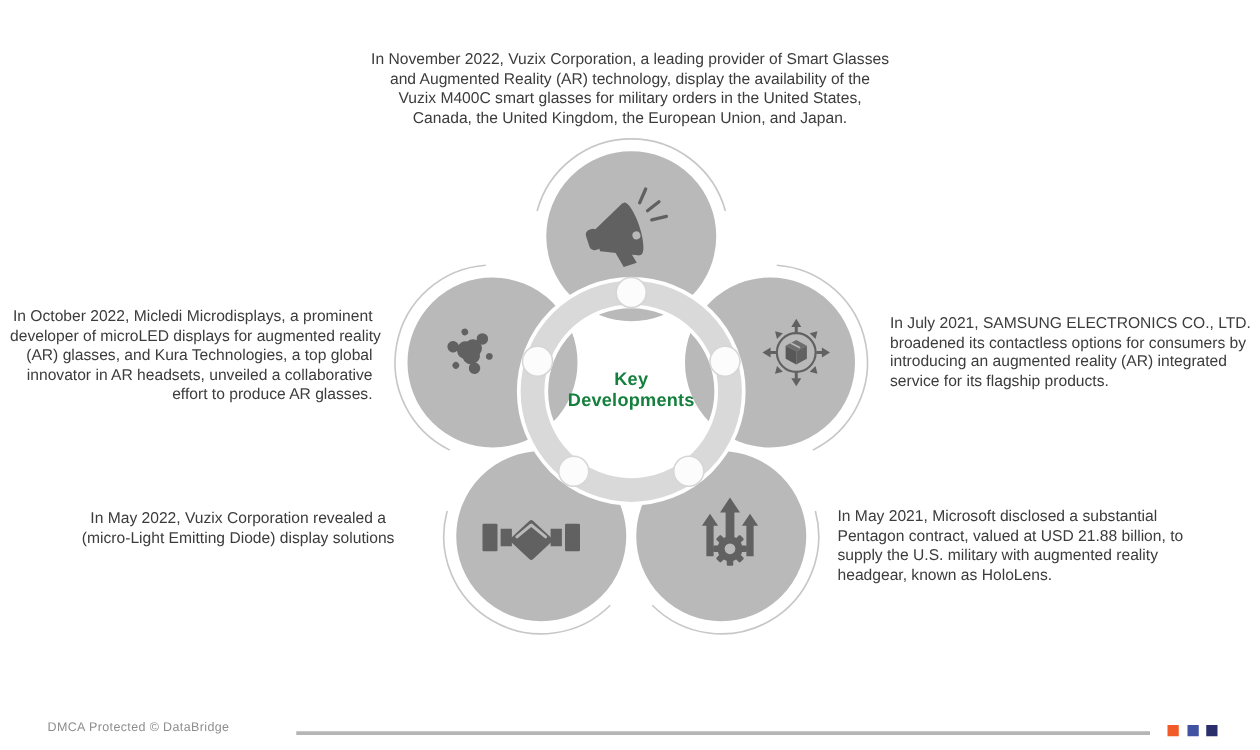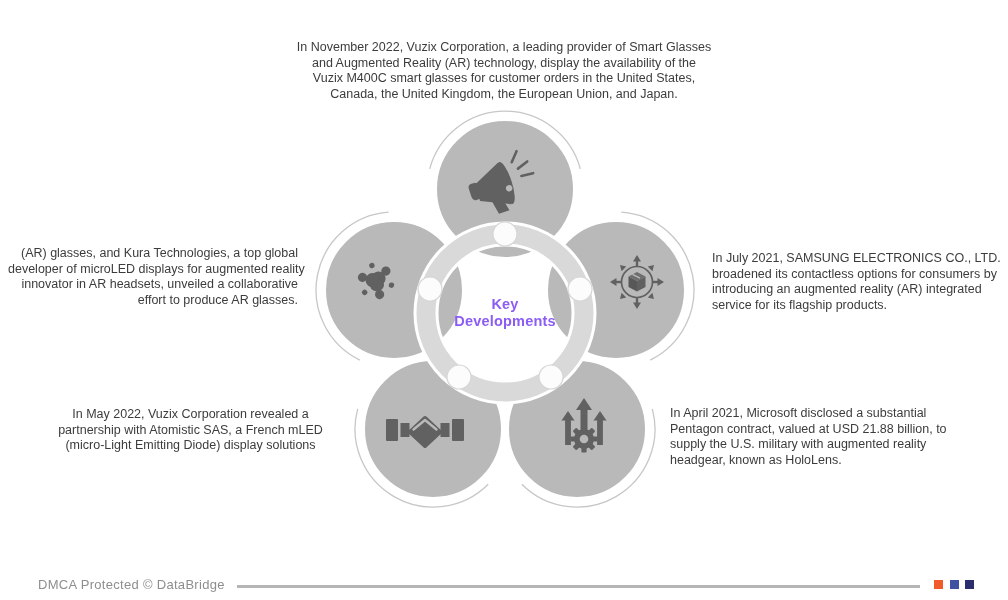--- a/index.html
+++ b/index.html
@@ -8,23 +8,23 @@
   .stage{position:relative;width:1008px;height:600px;background:#fff;}
   .diagram-svg{position:absolute;left:0;top:0;width:1008px;height:600px;}
   .note{position:absolute;font-size:12.5px;line-height:15.6px;color:#3c3c3c;}
   .note .ln{white-space:nowrap;}
   .note-top{left:0;top:40px;width:1008px;text-align:center;}
   .note-left{left:8px;top:246px;width:290px;text-align:right;}
   .note-right{left:712px;top:251px;width:300px;text-align:left;}
   .note-bl{left:38px;top:407px;width:305px;text-align:center;}
   .note-br{left:670px;top:406px;width:300px;text-align:left;}
   .center-label{position:absolute;left:405px;top:296px;width:200px;text-align:center;
-       color:#8b5cf6;font-weight:bold;}
+       color:#15803d;font-weight:bold;}
   .center-label .cl{font-size:14.5px;line-height:16.5px;letter-spacing:0.2px;}
-  .watermark{position:absolute;left:38px;top:577px;font-size:13px;color:#8e8e8e;
+  .watermark{position:absolute;left:38px;top:577px;font-size:10px;color:#8e8e8e;
        letter-spacing:0.3px;}
   .divider{position:absolute;left:237px;top:585px;width:683px;height:3px;background:#b5b5b5;}
   .sq{position:absolute;top:580px;width:9px;height:9px;}
   .sq1{left:934px;background:#f15a29;}
   .sq2{left:950px;background:#4053a3;}
   .sq3{left:965px;background:#2b2e6d;}
 </style>
 </head>
 <body>
 
@@ -148,46 +148,46 @@
   </svg>
 
   <div class="center-label">
     <div class="cl">Key</div>
     <div class="cl">Developments</div>
   </div>
 
   <div class="note note-top">
     <div class="ln">In November 2022, Vuzix Corporation, a leading provider of Smart Glasses</div>
     <div class="ln">and Augmented Reality (AR) technology, display the availability of the</div>
-    <div class="ln">Vuzix M400C smart glasses for customer orders in the United States,</div>
+    <div class="ln">Vuzix M400C smart glasses for military orders in the United States,</div>
     <div class="ln">Canada, the United Kingdom, the European Union, and Japan.</div>
   </div>
 
   <div class="note note-left">
+    <div class="ln">In October 2022, Micledi Microdisplays, a prominent</div>
+    <div class="ln">developer of microLED displays for augmented reality</div>
     <div class="ln">(AR) glasses, and Kura Technologies, a top global</div>
-    <div class="ln">developer of microLED displays for augmented reality</div>
     <div class="ln">innovator in AR headsets, unveiled a collaborative</div>
     <div class="ln">effort to produce AR glasses.</div>
   </div>
 
   <div class="note note-right">
     <div class="ln">In July 2021, SAMSUNG ELECTRONICS CO., LTD.</div>
     <div class="ln">broadened its contactless options for consumers by</div>
     <div class="ln">introducing an augmented reality (AR) integrated</div>
     <div class="ln">service for its flagship products.</div>
   </div>
 
   <div class="note note-bl">
     <div class="ln">In May 2022, Vuzix Corporation revealed a</div>
-    <div class="ln">partnership with Atomistic SAS, a French mLED</div>
     <div class="ln">(micro-Light Emitting Diode) display solutions</div>
   </div>
 
   <div class="note note-br">
-    <div class="ln">In April 2021, Microsoft disclosed a substantial</div>
+    <div class="ln">In May 2021, Microsoft disclosed a substantial</div>
     <div class="ln">Pentagon contract, valued at USD 21.88 billion, to</div>
     <div class="ln">supply the U.S. military with augmented reality</div>
     <div class="ln">headgear, known as HoloLens.</div>
   </div>
 
   <div class="watermark">DMCA Protected © DataBridge</div>
   <div class="divider"></div>
   <div class="sq sq1"></div>
   <div class="sq sq2"></div>
   <div class="sq sq3"></div>

